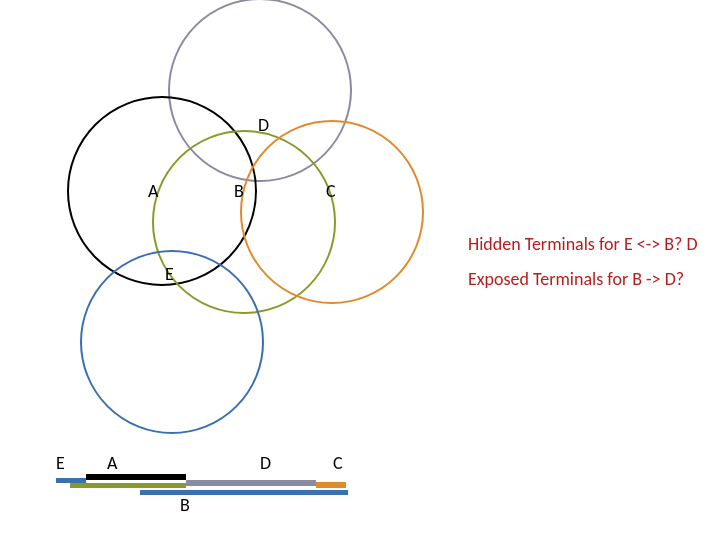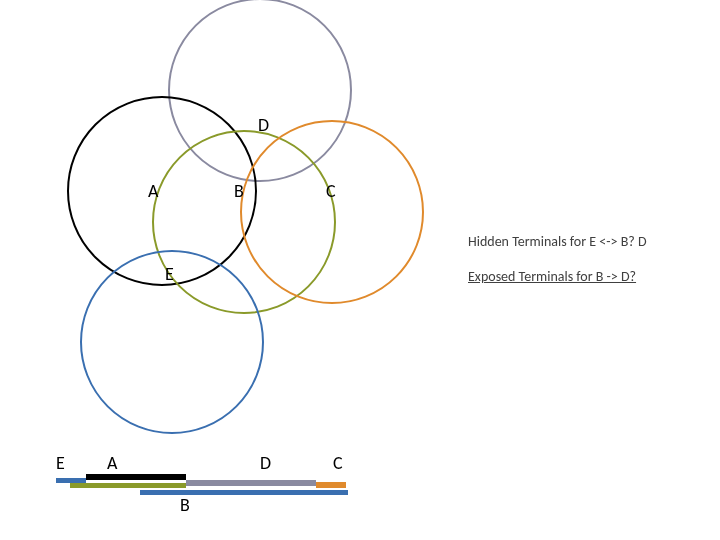--- a/index.html
+++ b/index.html
@@ -22,22 +22,22 @@
     border-radius: 50%;
     background: transparent;
   }
   .label {
     position: absolute;
     font-size: 18px;
     color: #000;
   }
   .textblock {
     position: absolute;
-    font-size: 14px;
-    color: #404040;
+    font-size: 18px;
+    color: #b91c1c;
     white-space: nowrap;
   }
   .bar {
     position: absolute;
     height: 6px;
   }
   .barlabel {
     position: absolute;
     font-size: 18px;
     color: #000;
@@ -58,21 +58,21 @@
 
   <div class="circle" style="left:80px; top:250px; width:180px; height:180px; border:2px solid #3a6fb0;"></div>
 
   <div class="label" style="left:258px; top:114px;">D</div>
   <div class="label" style="left:148px; top:180px;">A</div>
   <div class="label" style="left:234px; top:180px;">B</div>
   <div class="label" style="left:326px; top:180px;">C</div>
   <div class="label" style="left:165px; top:263px;">E</div>
 
   <div class="textblock" style="left:468px; top:233px;">Hidden Terminals for E &lt;-&gt; B?  D</div>
-  <div class="textblock" style="left:468px; top:268px;text-decoration:underline;">Exposed Terminals for B -&gt; D?</div>
+  <div class="textblock" style="left:468px; top:268px;">Exposed Terminals for B -&gt; D?</div>
 
   <div class="barlabel" style="left:56px; top:452px;">E</div>
   <div class="barlabel" style="left:107px; top:452px;">A</div>
   <div class="barlabel" style="left:260px; top:452px;">D</div>
   <div class="barlabel" style="left:333px; top:452px;">C</div>
   <div class="barlabel" style="left:180px; top:494px;">B</div>
 
   <div class="bar" style="left:56px; top:478px; width:30px; height:5px; background:#3a6fb0;"></div>
 
   <div class="bar" style="left:86px; top:474px; width:100px; height:6px; background:#000000;"></div>

